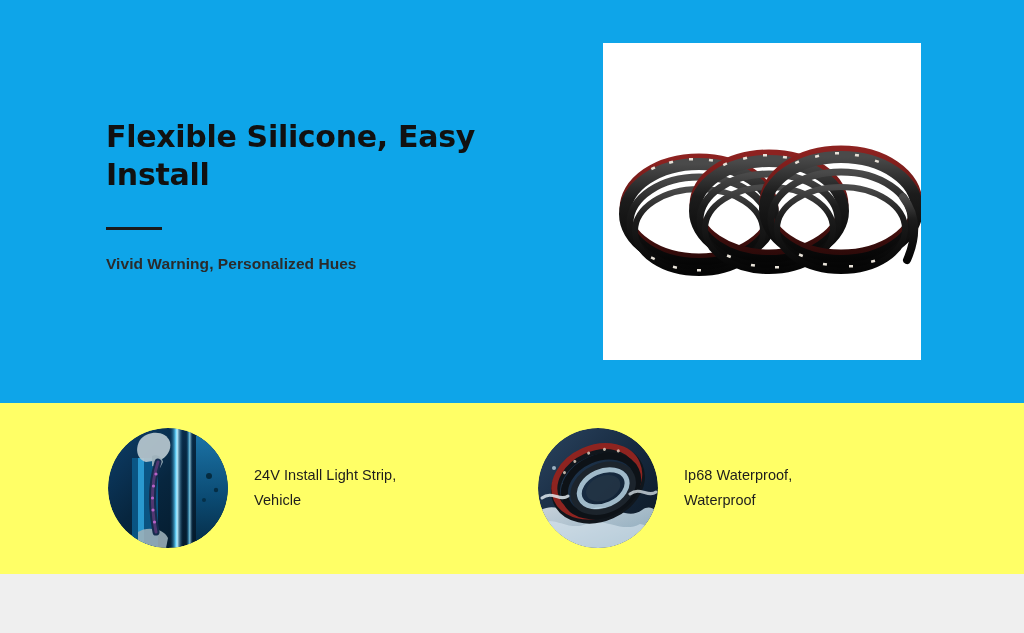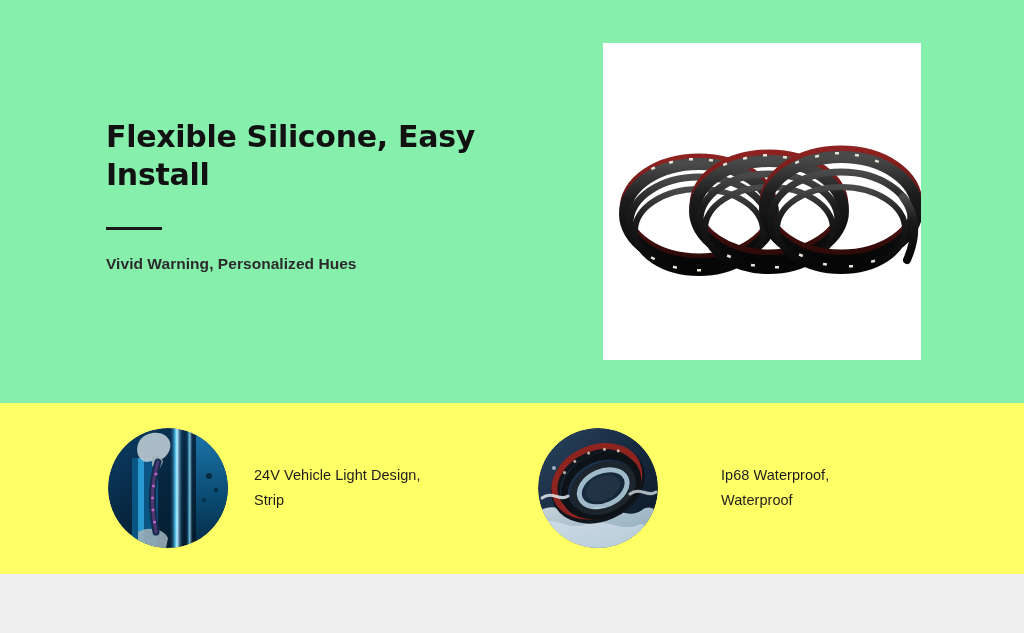--- a/index.html
+++ b/index.html
@@ -15,21 +15,21 @@
     position: relative;
   }
 
   
   .hero {
     position: absolute;
     left: 0;
     top: 0;
     width: 1024px;
     height: 403px;
-    background: #86efac;
+    background: #0ea5e9;
   }
 
   .hero-copy {
     position: absolute;
     left: 106px;
     top: 118px;
     width: 420px;
   }
 
   .hero-title {
@@ -91,21 +91,21 @@
 
   .feature {
     position: absolute;
     top: 25px;
     display: flex;
     align-items: center;
     height: 120px;
   }
 
   .feature-left  { left: 108px; }
-  .feature-right { left: 538px; gap: 37px; }
+  .feature-right { left: 538px; }
 
   .feature-thumb {
     width: 120px;
     height: 120px;
     border-radius: 50%;
     overflow: hidden;
     position: relative;
     flex: 0 0 auto;
   }
 
@@ -272,22 +272,22 @@
             <circle cx="48" cy="46" r="1.6"></circle>
             <circle cx="45.5" cy="58" r="1.6"></circle>
             <circle cx="44.5" cy="70" r="1.6"></circle>
             <circle cx="45" cy="82" r="1.6"></circle>
             <circle cx="46.5" cy="94" r="1.6"></circle>
           </g>
         </g>
       </svg>
     </div>
     <div class="feature-text">
-      <span>24V Vehicle Light Design,</span><br>
-      <span>Strip</span>
+      <span>24V Install Light Strip,</span><br>
+      <span>Vehicle</span>
     </div>
   </div>
 
   <div class="feature feature-right">
     <div class="feature-thumb">
       <svg viewBox="0 0 120 120">
         <defs>
           <linearGradient id="waterBg" x1="0" y1="0" x2="1" y2="1">
             <stop offset="0%" stop-color="#2b4460"></stop>
             <stop offset="50%" stop-color="#16293e"></stop>

